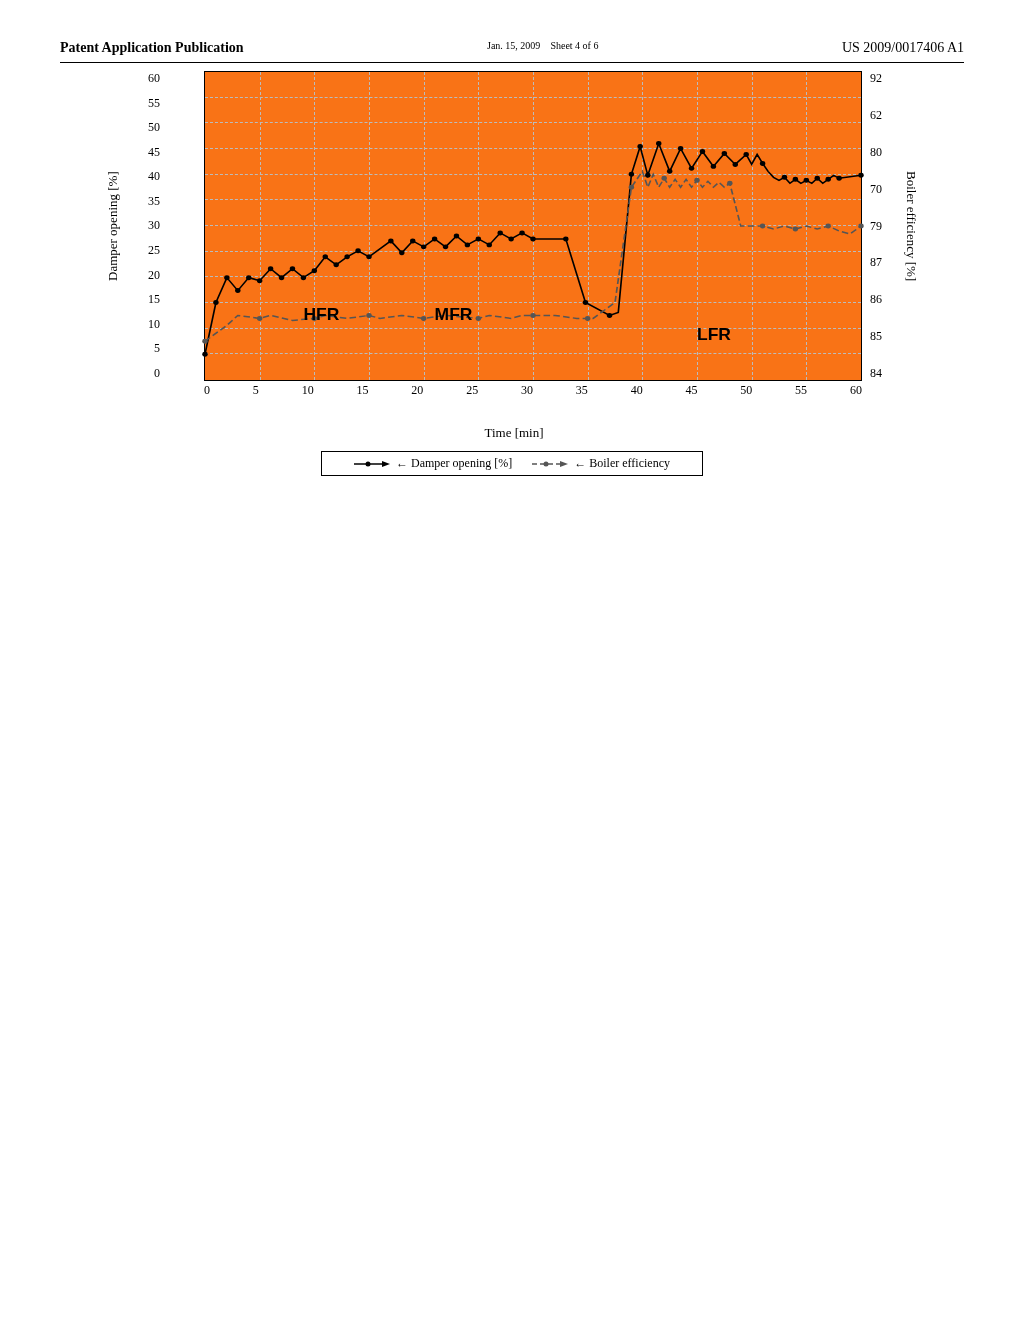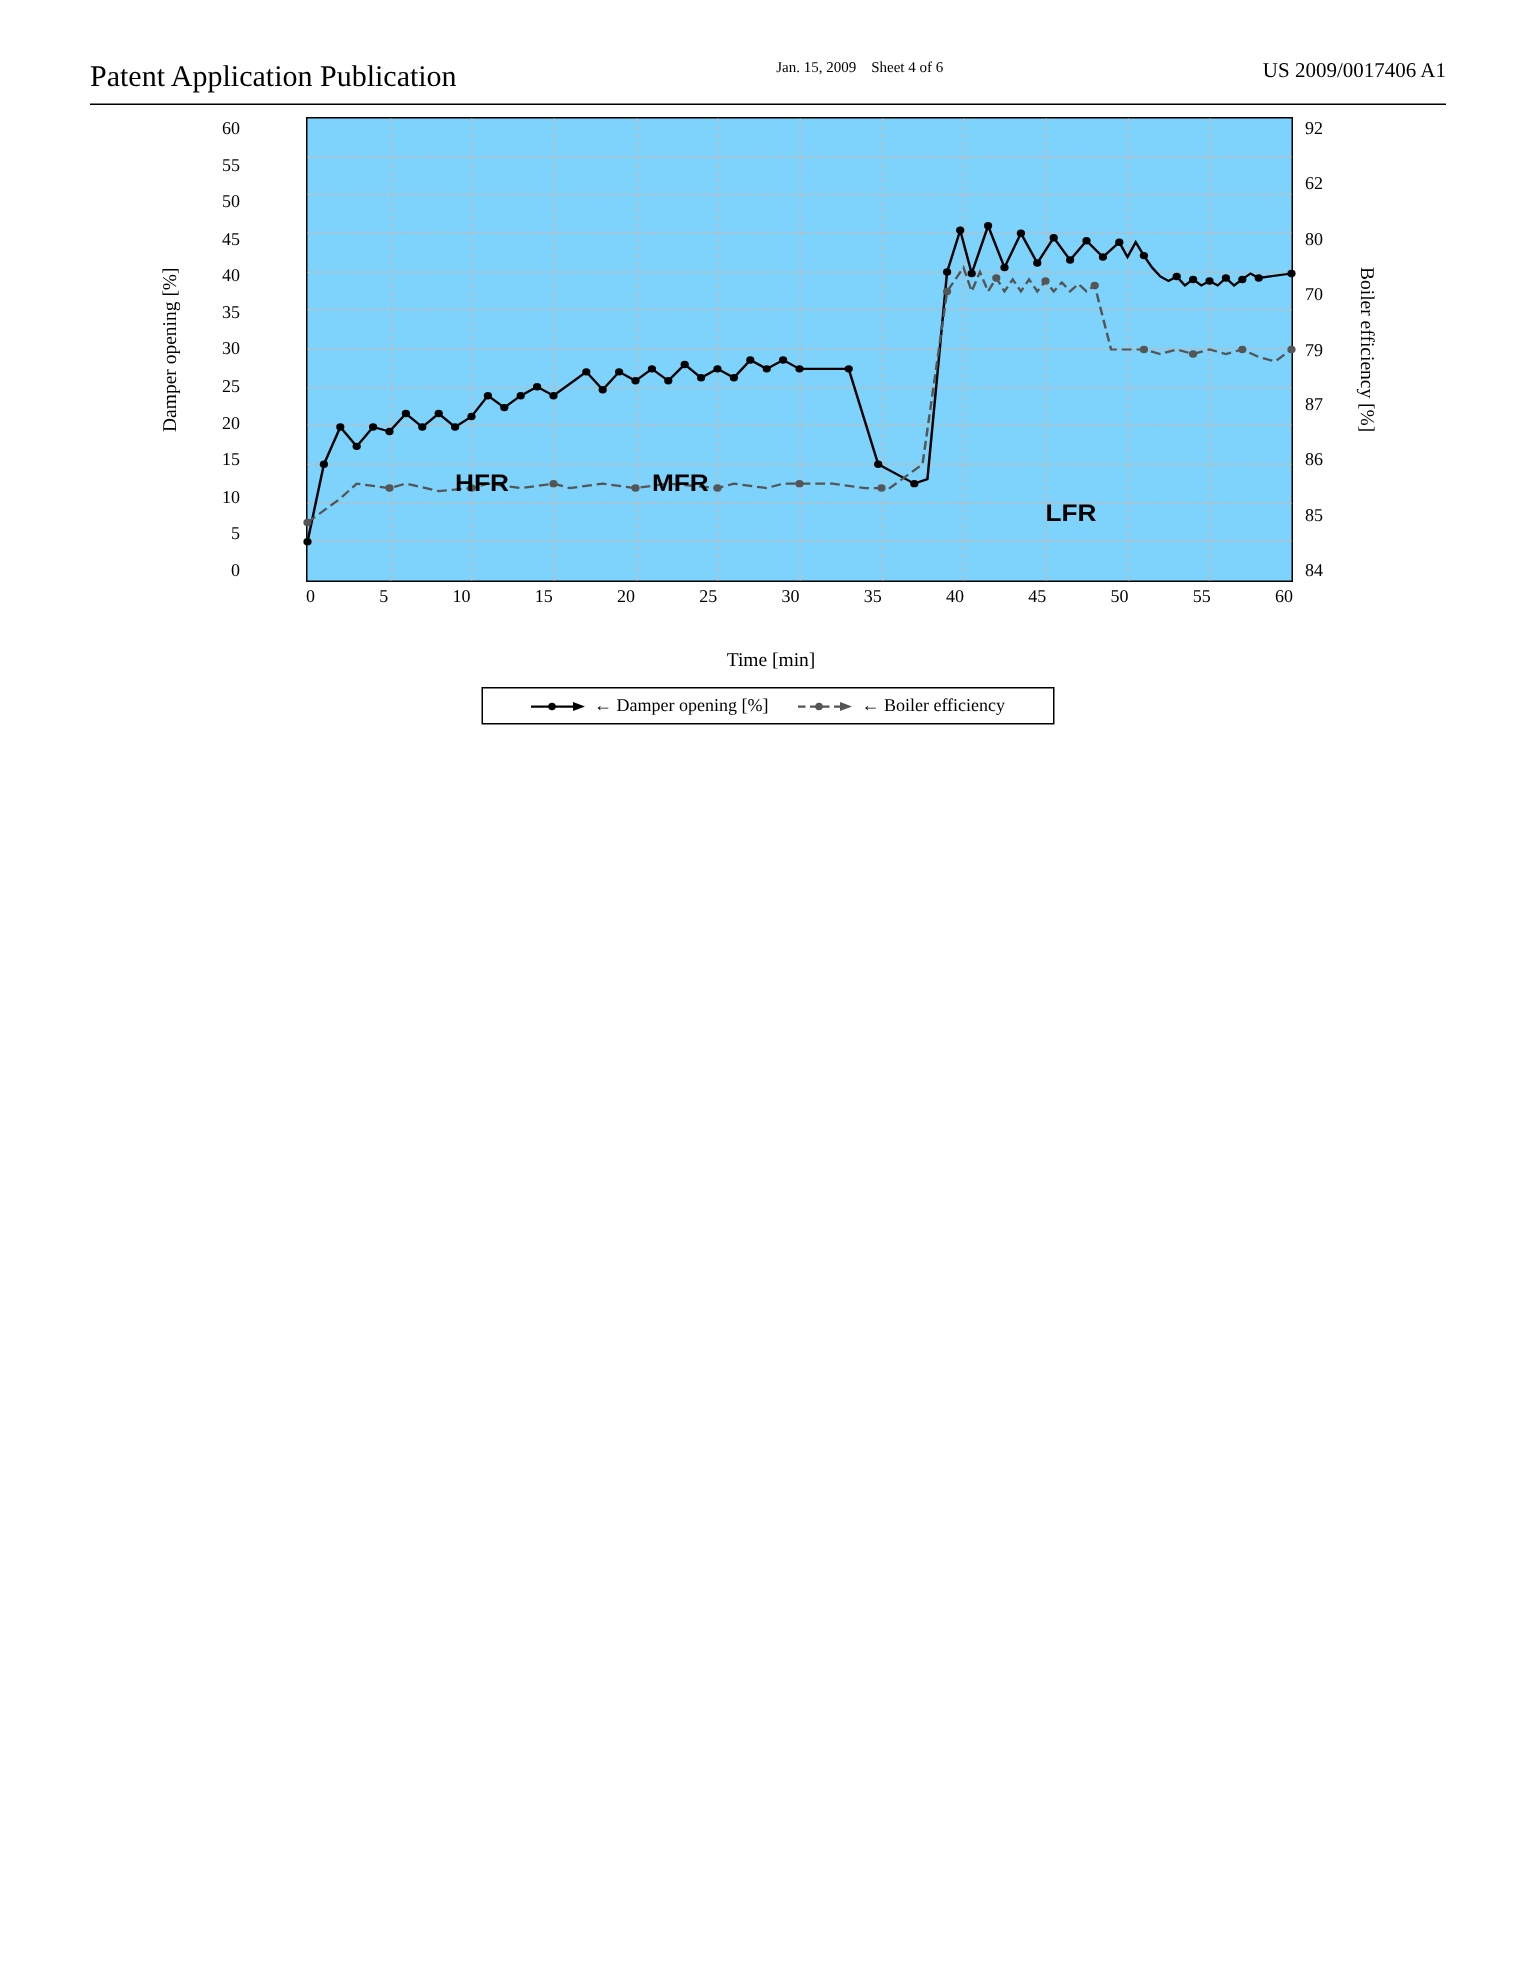--- a/index.html
+++ b/index.html
@@ -20,22 +20,22 @@
     }
     .header {
       display: flex;
       justify-content: space-between;
       align-items: flex-start;
       border-bottom: 1px solid #000;
       padding-bottom: 6px;
       margin-bottom: 8px;
     }
     .header-left {
-      font-weight: normal;
-      font-size: 20px;
+      font-weight: bold;
+      font-size: 14px;
     }
     .header-center {
       font-size: 10px;
       text-align: center;
     }
     .header-right {
       font-size: 14px;
     }
     .figure-title {
       text-align: center;
@@ -106,21 +106,21 @@
     .plot-area {
       position: absolute;
       left: 40px;
       right: 34px;
       top: 0;
       bottom: 30px;
       border-left: 1.5px solid #000;
       border-bottom: 1.5px solid #000;
       border-right: 1.5px solid #000;
       border-top: 1.5px solid #000;
-      background: #7dd3fc;
+      background: #f97316;
       overflow: visible;
     }
     .grid-line {
       position: absolute;
       left: 0;
       right: 0;
       border-top: 1px dashed #aaa;
     }
     .legend-box {
       display: flex;

